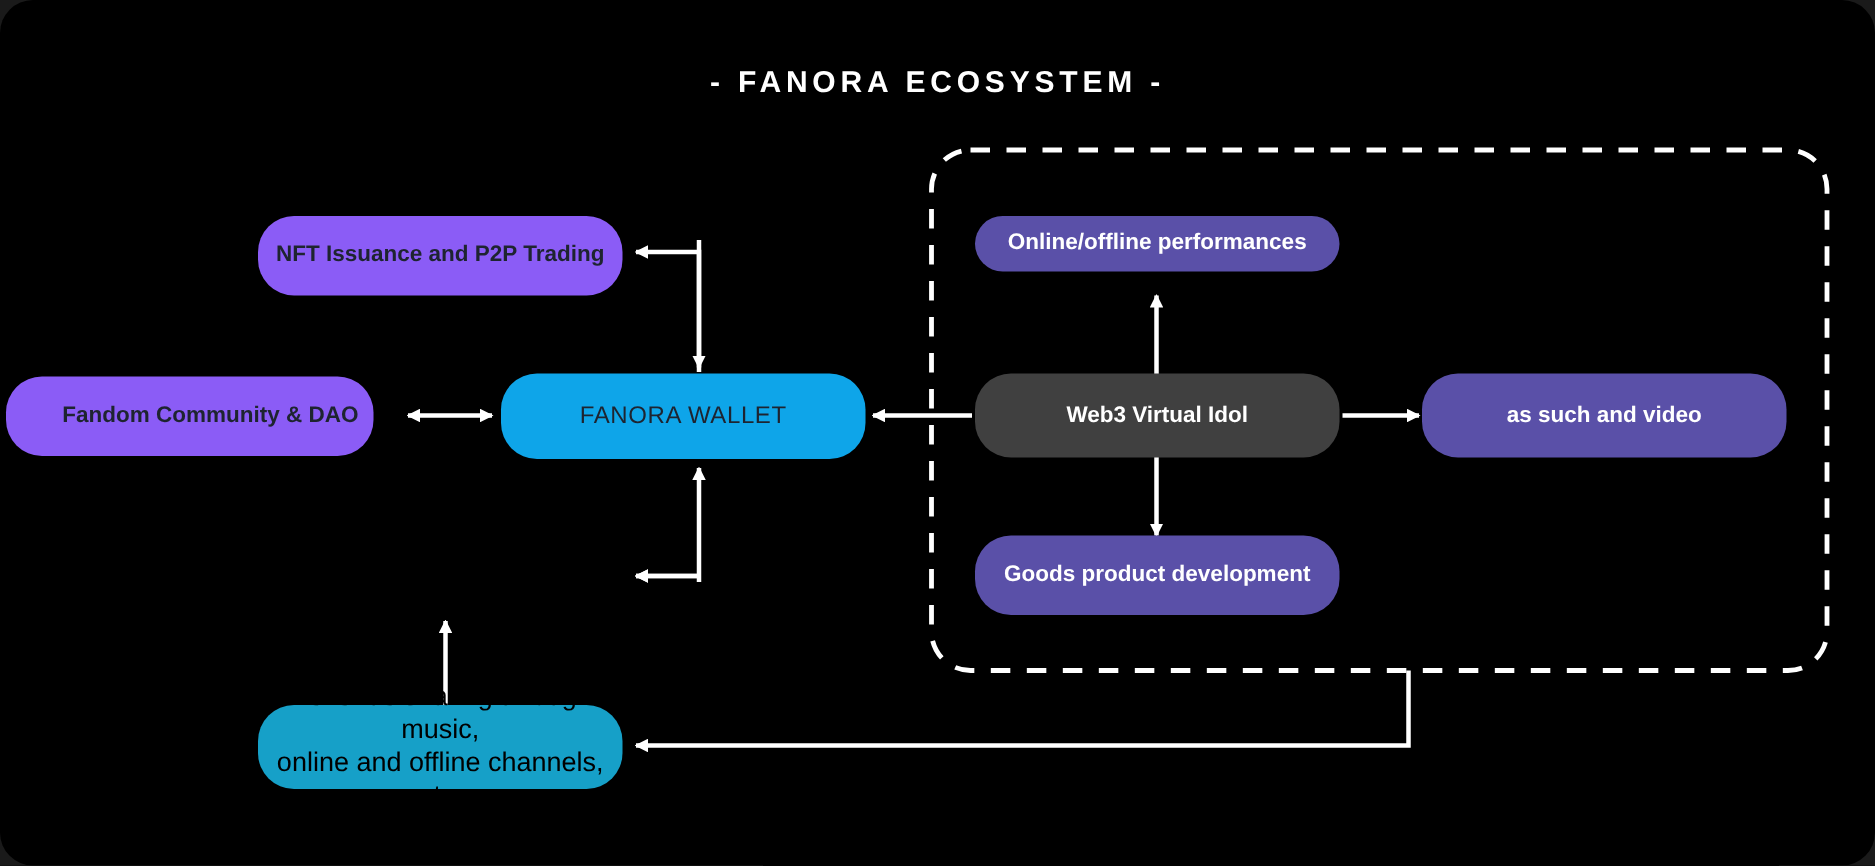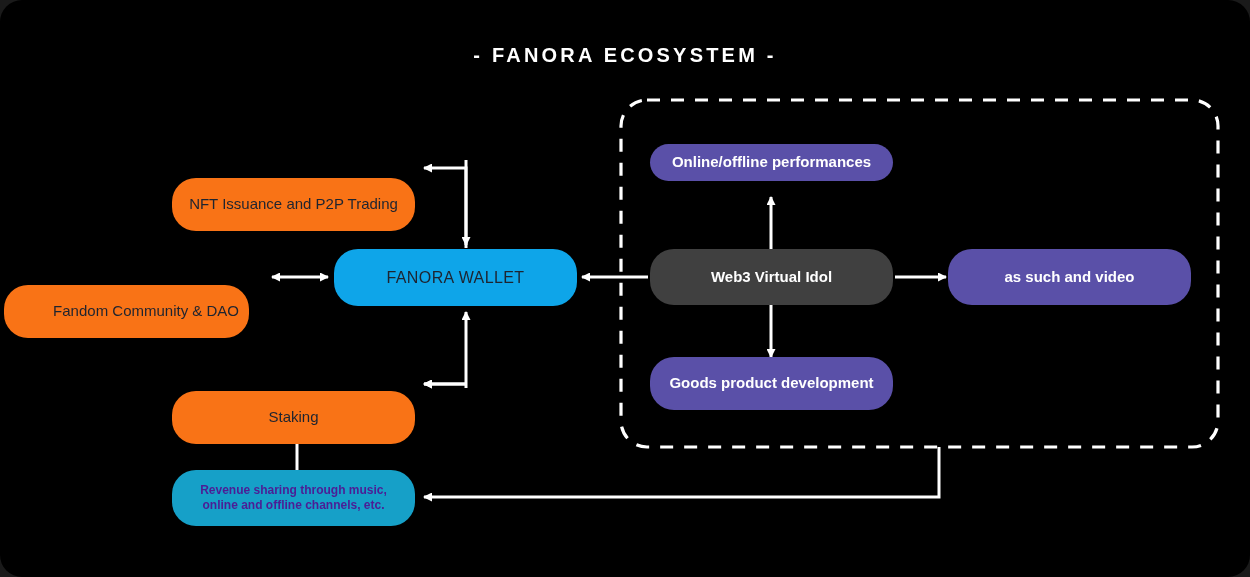--- a/index.html
+++ b/index.html
@@ -41,23 +41,23 @@
     align-items: center;
     justify-content: center;
     text-align: center;
     border-radius: 24px;
     box-sizing: border-box;
     padding: 4px 10px;
     line-height: 1.22;
     font-family: "Liberation Sans", sans-serif;
   }
   .node span { display: block; }
-  .n-orange { background: #f97316; color: #1e2430; font-weight: normal; font-size: 15px; margin-top: 34px; }
+  .n-orange { background: #8b5cf6; color: #1e2430; font-weight: bold; font-size: 15px; }
   .n-red    { background: #0ea5e9; color: #1e2430; font-weight: normal; font-size: 16px; letter-spacing: .4px; }
-  .n-cyan   { background: #16a0c8; color: #4c1d95; font-weight: bold; font-size: 12px; }
+  .n-cyan   { background: #16a0c8; color: #000000; font-weight: normal; font-size: 18px; }
   .n-purple { background: #5a50a8; color: #ffffff; font-weight: bold; font-size: 15px; }
   .n-magenta{ background: #404040; color: #ffffff; font-weight: bold; font-size: 15px; }
 </style>
 </head>
 <body>
 
 <div id="canvas">
 
   <div class="title">-  FANORA ECOSYSTEM  -</div>
 
@@ -101,23 +101,20 @@
   </div>
 
   <div class="node n-orange" style="left:4px; top:251px; width:245px; height:53px;justify-content:flex-end;">
     <span>Fandom Community &amp; DAO</span>
   </div>
 
   <div class="node n-red" style="left:334px; top:249px; width:243px; height:57px;">
     <span>FANORA WALLET</span>
   </div>
 
-  <div class="node n-orange" style="left:172px; top:357px; width:243px; height:53px;">
-    <span>Staking</span>
-  </div>
 
   <div class="node n-cyan" style="left:172px; top:470px; width:243px; height:56px; flex-direction:column;">
     <span>Revenue sharing through music,</span>
     <span>online and offline channels, etc.</span>
   </div>
 
   <div class="node n-purple" style="left:650px; top:144px; width:243px; height:37px;">
     <span>Online/offline performances</span>
   </div>
 

